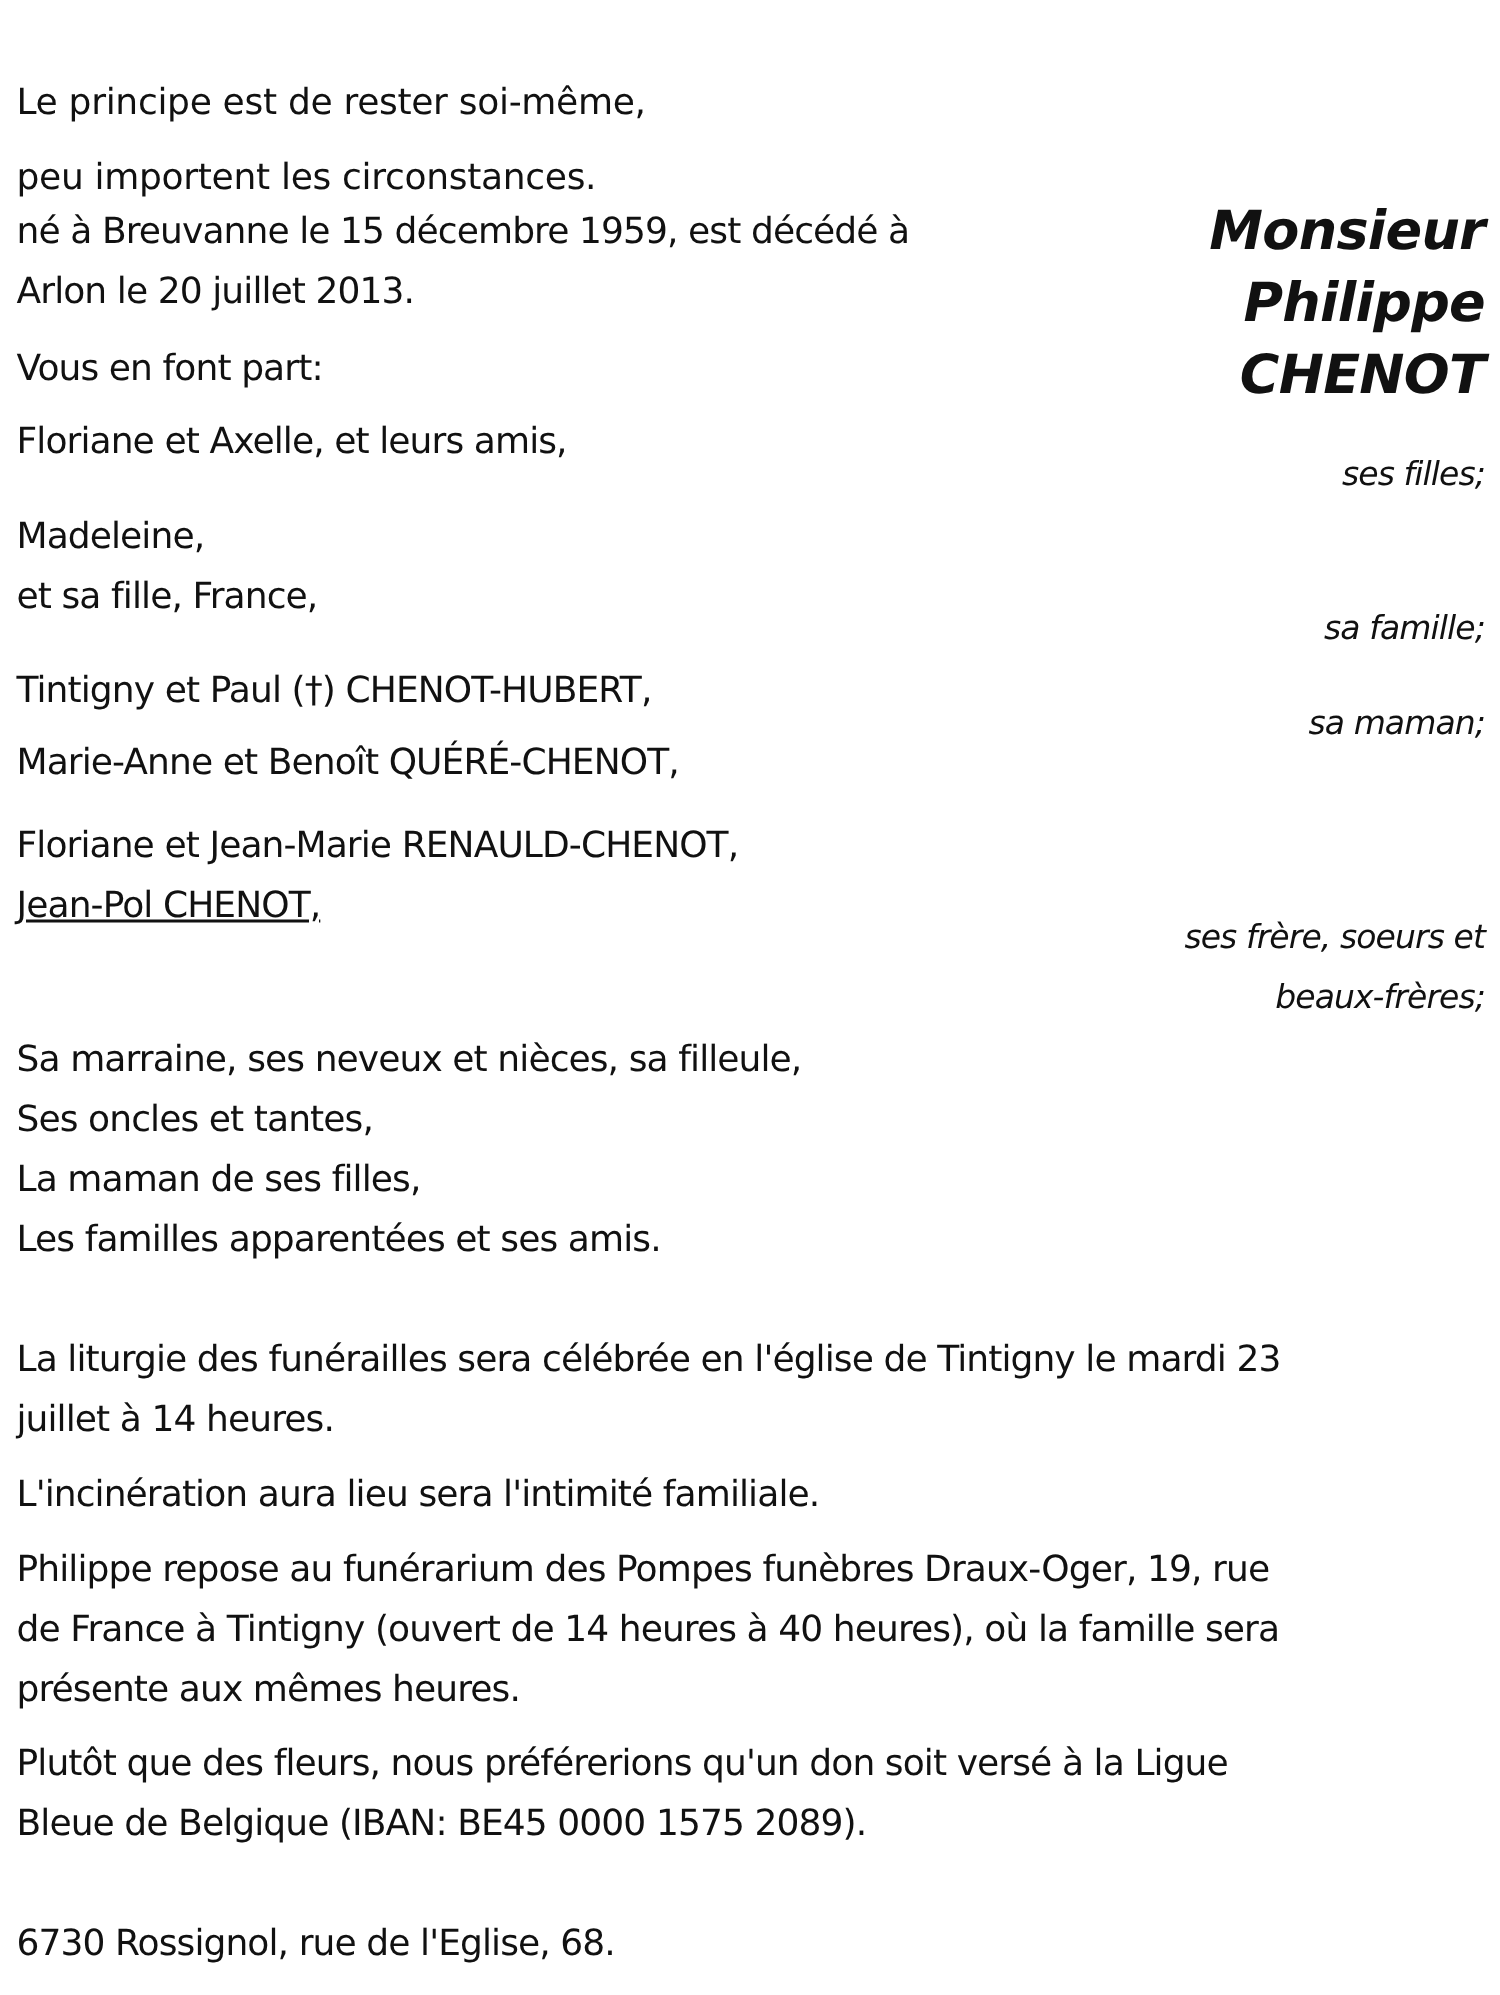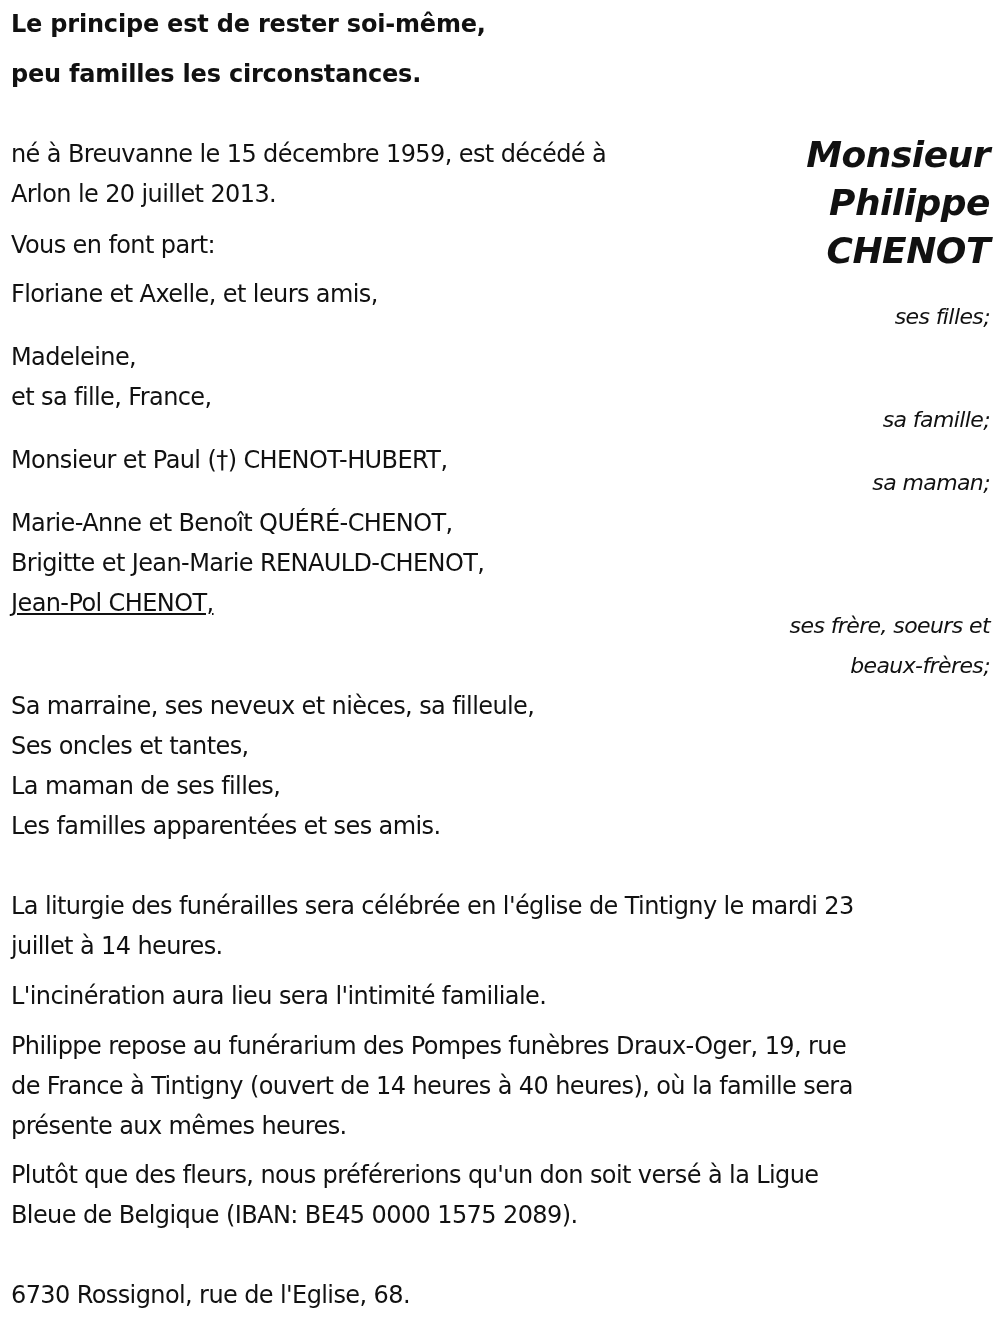--- a/index.html
+++ b/index.html
@@ -1,30 +1,30 @@
 <!DOCTYPE html>
 <html><head>
   <meta charset="utf-8">
   <style>
     html, body { margin:0; padding:0; background:#ffffff; }
     body { width:1000px; height:1330px; position:relative; overflow:hidden;
       font-family:"DejaVu Sans", sans-serif; color:#111111; }
     .line { position:absolute; white-space:nowrap; font-size:24px; letter-spacing:-0.6px; }
     .left { left:11px; }
     .right { right:10px; text-align:right; }
-    .bold { font-weight:bold; letter-spacing:-0.2px; }
+    .bold { font-weight:normal; letter-spacing:-0.2px;margin-top:44px; }
     .it { font-style:italic; font-size:22px; letter-spacing:-0.6px; }
     .name { font-style:italic; font-weight:bold; font-size:36px; letter-spacing:-0.5px; }
   </style>
 </head>
 <body>
 
 <div>
   <div class="line left bold" style="top:10px;">Le principe est de rester soi-même,</div>
-  <div class="line left bold" style="top:60px;">peu familles les circonstances.</div>
+  <div class="line left bold" style="top:60px;">peu importent les circonstances.</div>
 </div>
 
 <div>
   <div class="line right name" style="top:134px;">Monsieur</div>
   <div class="line right name" style="top:182px;">Philippe</div>
   <div class="line right name" style="top:230px;">CHENOT</div>
 </div>
 
 <div class="line left" style="top:140px;">né à Breuvanne le 15 décembre 1959, est décédé à</div>
 <div class="line left" style="top:180px;">Arlon le 20 juillet 2013.</div>
@@ -32,26 +32,26 @@
 <div class="line left" style="top:231px;">Vous en font part:</div>
 
 <div class="line left" style="top:280px;">Floriane et Axelle, et leurs amis,</div>
 <div class="line right it" style="top:304px;">ses filles;</div>
 
 <div class="line left" style="top:343px;">Madeleine,</div>
 <div class="line left" style="top:383px;">et sa fille, France,</div>
 <div class="line right it" style="top:407px;">sa famille;</div>
 
 <div class="line left" style="top:446px;">
-  <span>Monsieur et Paul (</span><span>†</span><span>) CHENOT-HUBERT,</span>
+  <span>Tintigny et Paul (</span><span>†</span><span>) CHENOT-HUBERT,</span>
 </div>
 <div class="line right it" style="top:470px;">sa maman;</div>
 
-<div class="line left" style="top:509px;">Marie-Anne et Benoît QUÉRÉ-CHENOT,</div>
-<div class="line left" style="top:549px;">Brigitte et Jean-Marie RENAULD-CHENOT,</div>
+<div class="line left" style="top:494px;">Marie-Anne et Benoît QUÉRÉ-CHENOT,</div>
+<div class="line left" style="top:549px;">Floriane et Jean-Marie RENAULD-CHENOT,</div>
 <div class="line left" style="top:589px;text-decoration:underline;">Jean-Pol CHENOT,</div>
 <div class="line right it" style="top:613px;">ses frère, soeurs et</div>
 <div class="line right it" style="top:653px;">beaux-frères;</div>
 
 <div class="line left" style="top:692px;">Sa marraine, ses neveux et nièces, sa filleule,</div>
 <div class="line left" style="top:732px;">Ses oncles et tantes,</div>
 <div class="line left" style="top:772px;">La maman de ses filles,</div>
 <div class="line left" style="top:812px;">Les familles apparentées et ses amis.</div>
 
 <div class="line left" style="top:892px;">La liturgie des funérailles sera célébrée en l'église de Tintigny le mardi 23</div>

